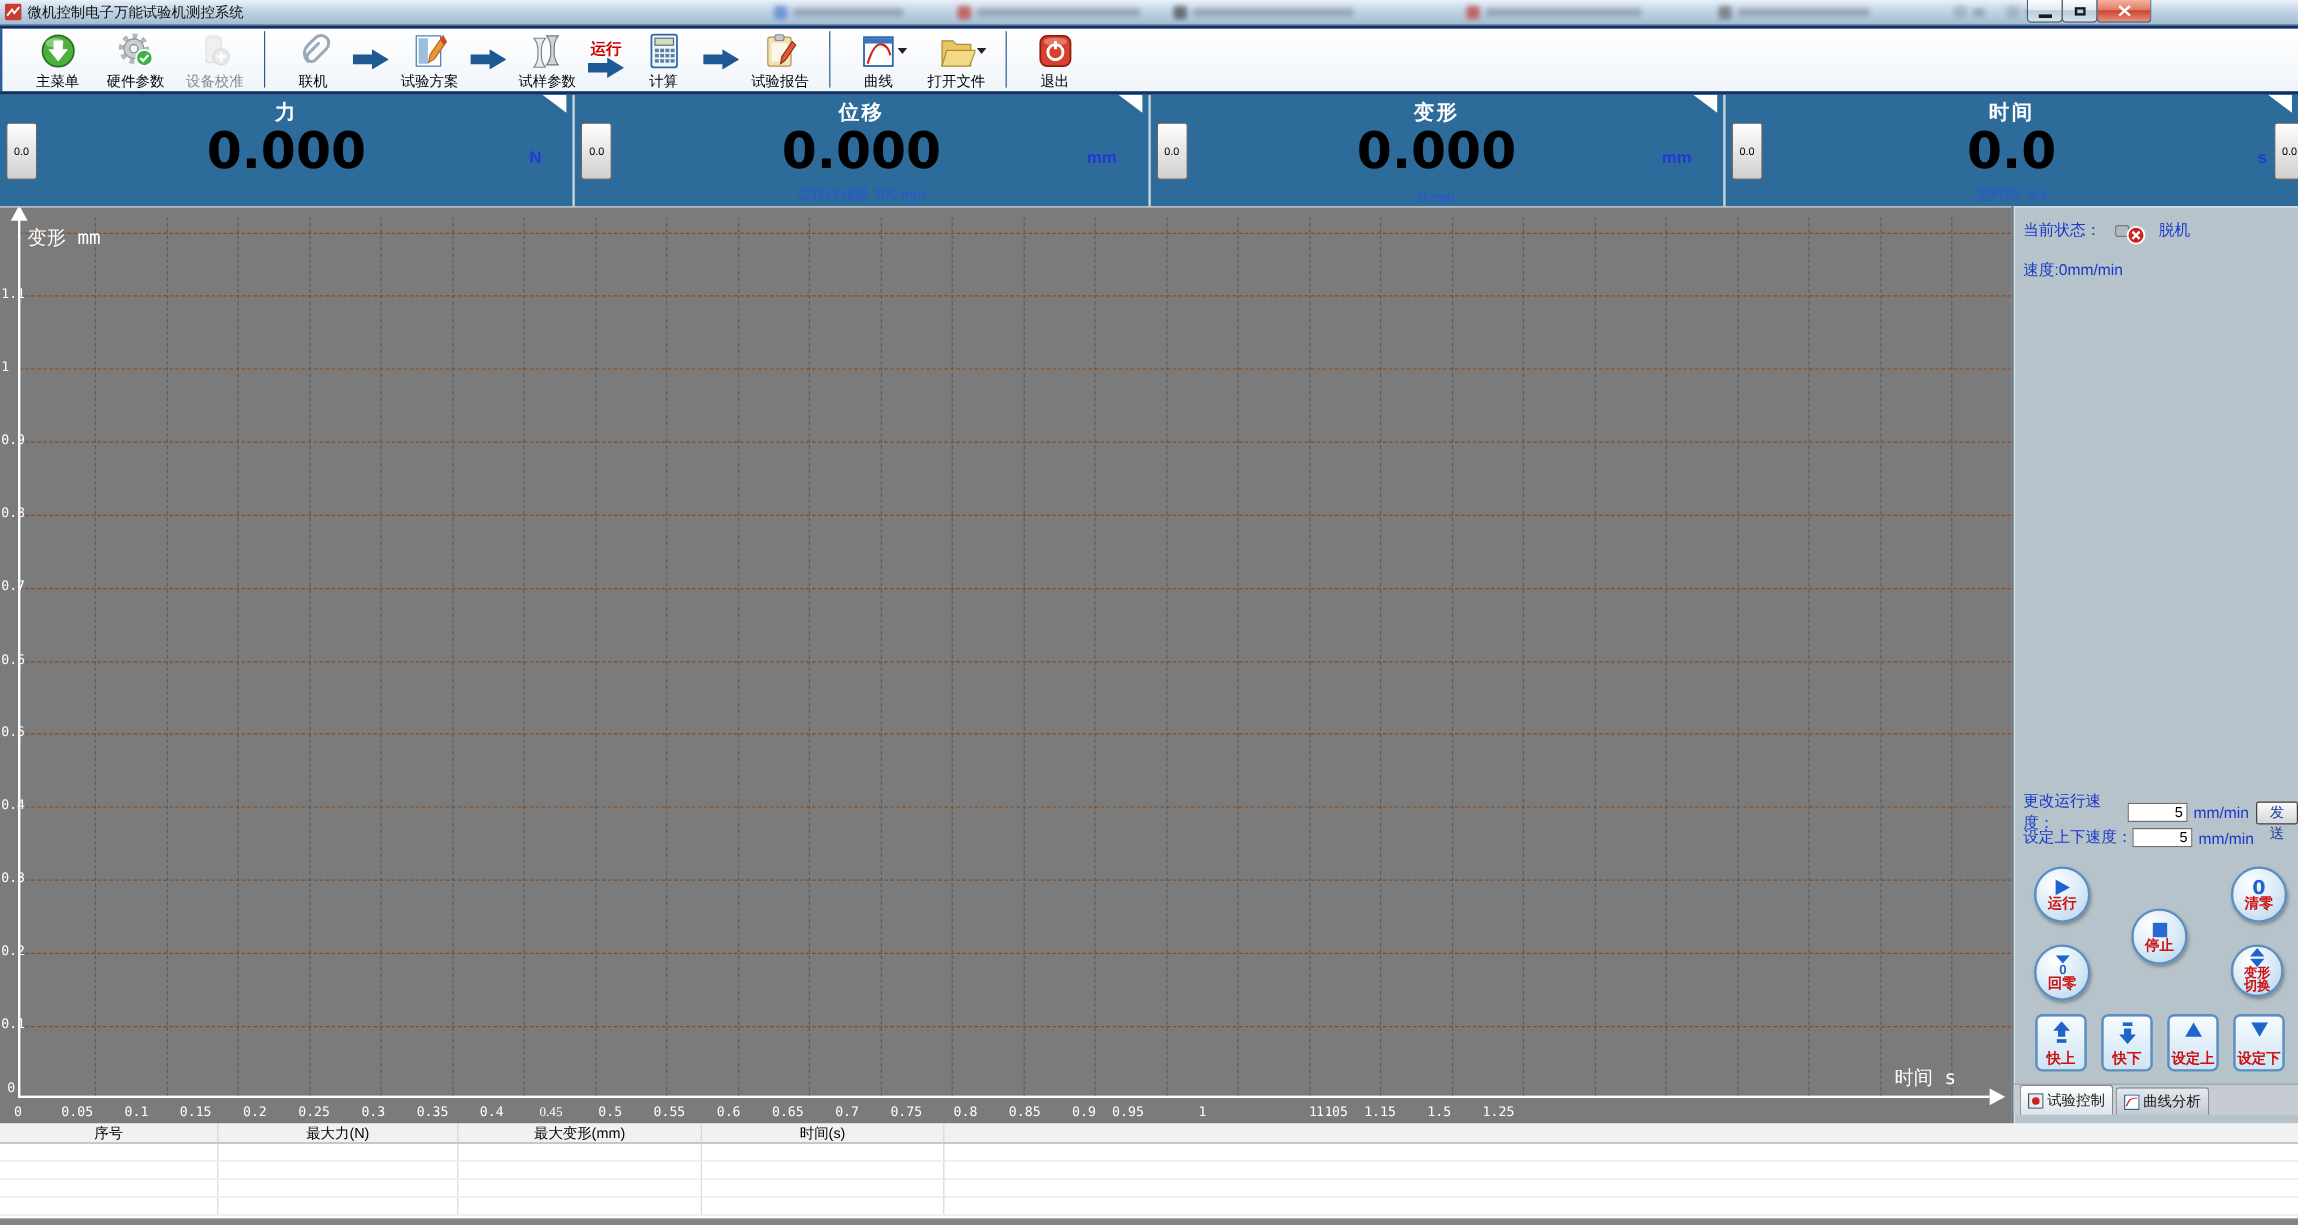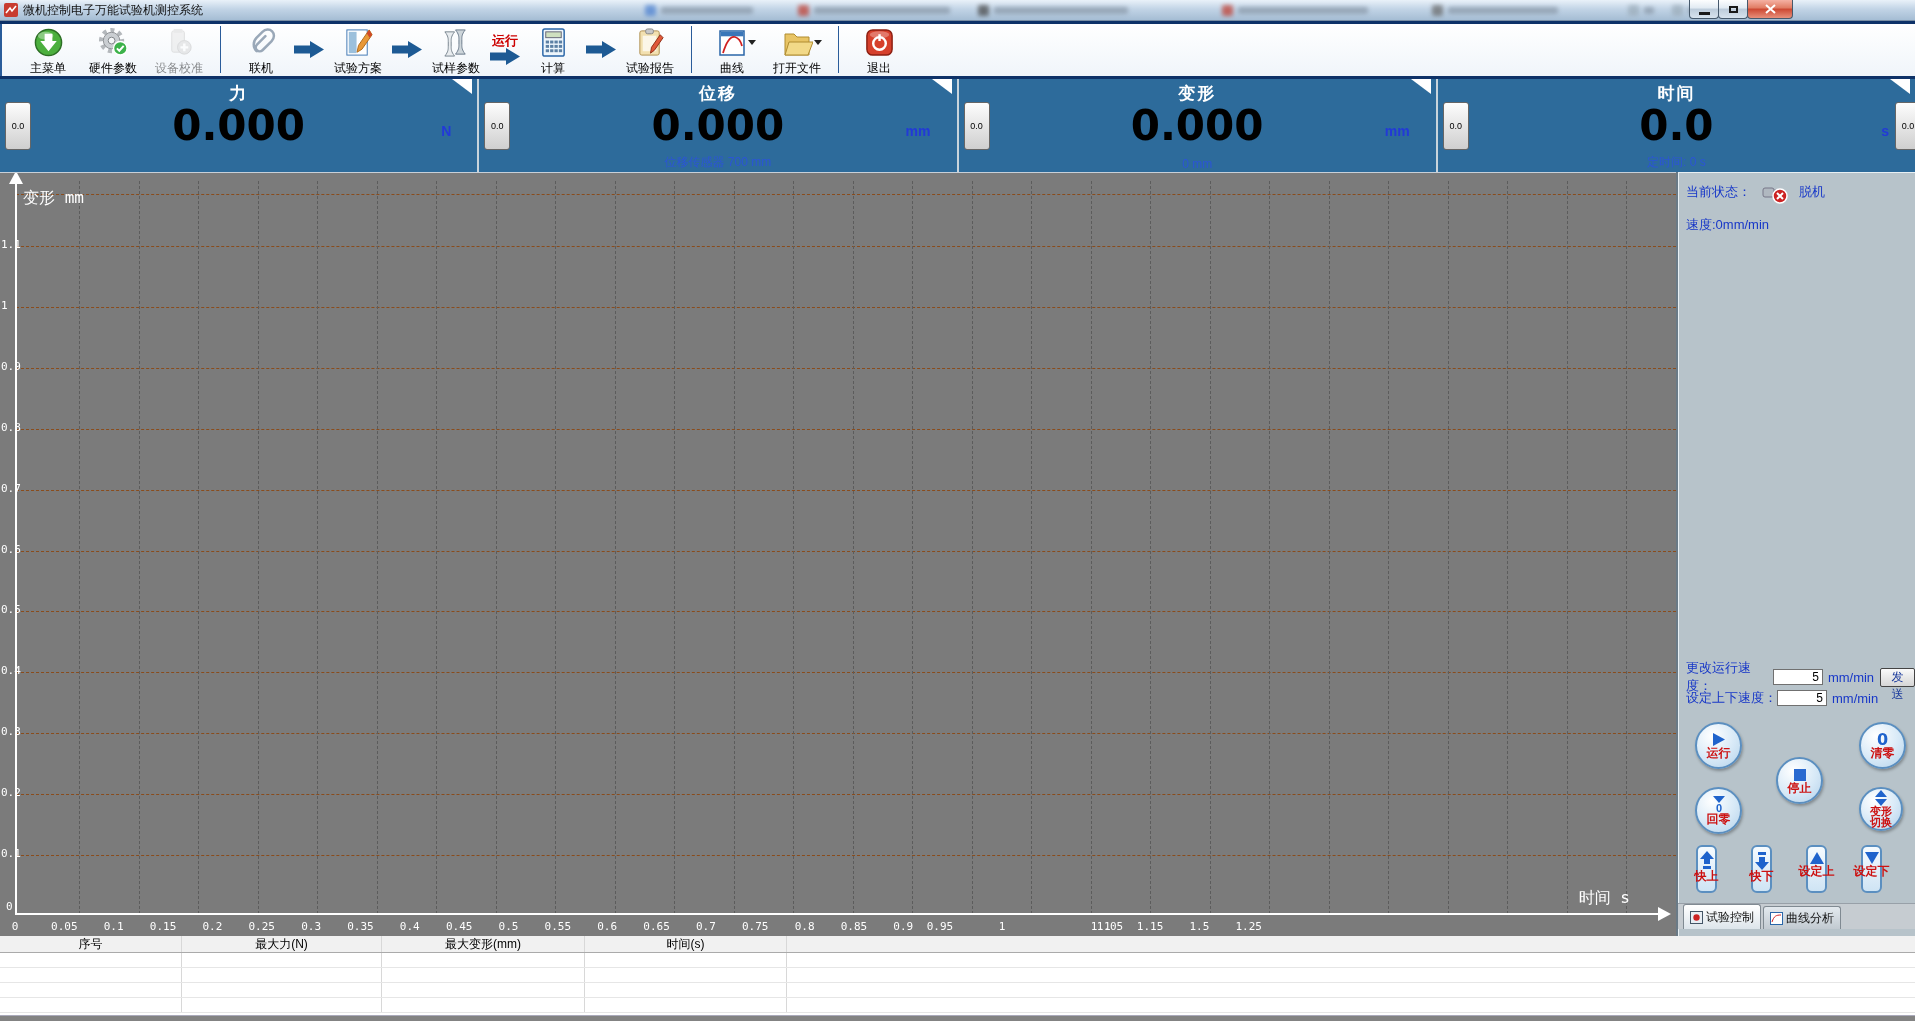--- a/index.html
+++ b/index.html
@@ -80,23 +80,23 @@
   .sendbtn{margin-left:6px;height:19px;border:1px solid #444;background:linear-gradient(#fafafa,#d6d6d6);
            font-size:12px;color:#1a3a9c;padding:0 5px;cursor:pointer;border-radius:2px;
            font-family:Liberation Serif, serif;}
   .cbtn{position:absolute;width:47px;height:47px;border-radius:50%;cursor:pointer;
         background:radial-gradient(circle at 35% 28%,#ffffff,#d7e9f7 55%,#b4d2ea);
         border:2px solid #5b8fc0;box-shadow:1px 2px 3px rgba(0,0,0,.3);box-sizing:border-box;
         display:flex;flex-direction:column;align-items:center;justify-content:center;}
   .cbtn .blab{color:var(--button-red);font-weight:bold;font-size:12px;line-height:12px;white-space:nowrap;}
   .cbtn.two{width:44px;height:44px;}
   .cbtn.two .blab{white-space:normal;text-align:center;font-size:11px;line-height:11px;width:24px;word-break:break-all;}
-  .jbtn{position:absolute;top:673px;width:21px;height:48px;border-radius:6px;cursor:pointer;
+  .jbtn{position:absolute;top:673px;width:43px;height:48px;border-radius:6px;cursor:pointer;
         background:linear-gradient(#f6fbff,#cfe4f4);border:2px solid #5b8fc0;box-sizing:border-box;
-        display:flex;flex-direction:column;align-items:center;padding:4px 0 2px;}
+        display:flex;flex-direction:column;align-items:center;justify-content:space-between;padding:4px 0 2px;}
   .jbtn .blab{color:var(--button-red);font-weight:bold;font-size:12px;line-height:13px;white-space:nowrap;}
   .tabbar{position:absolute;left:0;right:0;top:731px;height:26px;background:#c6ccd1;border-top:1px solid #98a0a8;
           display:flex;align-items:flex-end;padding-left:5px;box-sizing:border-box;}
   .tab{height:22px;display:flex;align-items:center;gap:3px;padding:0 6px;font-size:12px;color:#111;cursor:pointer;
        border:1px solid #808a92;border-bottom:none;border-radius:3px 3px 0 0;background:linear-gradient(#e3e9ee,#c2cad1);margin-right:2px;}
   .tab.active{background:linear-gradient(#ffffff,#dde5eb);height:24px;font-weight:normal;}
 
   
   .tablewrap{height:79px;background:#fff;}
   .trow{display:flex;box-sizing:border-box;}
@@ -416,21 +416,21 @@
         <div class="ylab" style="left: 6px; top: 727px;">0</div>
         <div class="xlab" style="left: 15px;">0</div>
         <div class="xlab" style="left: 64.35px;">0.05</div>
         <div class="xlab" style="left: 113.7px;">0.1</div>
         <div class="xlab" style="left: 163.05px;">0.15</div>
         <div class="xlab" style="left: 212.4px;">0.2</div>
         <div class="xlab" style="left: 261.75px;">0.25</div>
         <div class="xlab" style="left: 311.1px;">0.3</div>
         <div class="xlab" style="left: 360.45px;">0.35</div>
         <div class="xlab" style="left: 409.8px;">0.4</div>
-        <div class="xlab" style="left: 459.15px;">0.45</div>
+        <div class="xlab" style="left: 459.15px; font-family: Liberation Serif, serif;">0.45</div>
         <div class="xlab" style="left: 508.5px;">0.5</div>
         <div class="xlab" style="left: 557.85px;">0.55</div>
         <div class="xlab" style="left: 607.2px;">0.6</div>
         <div class="xlab" style="left: 656.55px;">0.65</div>
         <div class="xlab" style="left: 705.9px;">0.7</div>
         <div class="xlab" style="left: 755.25px;">0.75</div>
         <div class="xlab" style="left: 804.6px;">0.8</div>
         <div class="xlab" style="left: 853.95px;">0.85</div>
         <div class="xlab" style="left: 903.3px;">0.9</div>
         <div class="xlab" style="left: 940px;">0.95</div>

